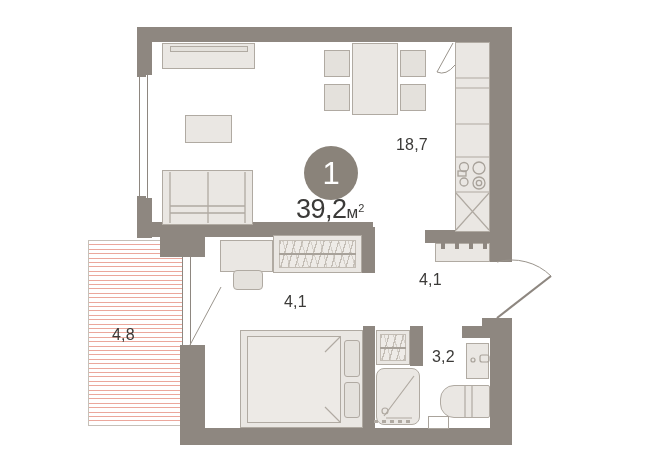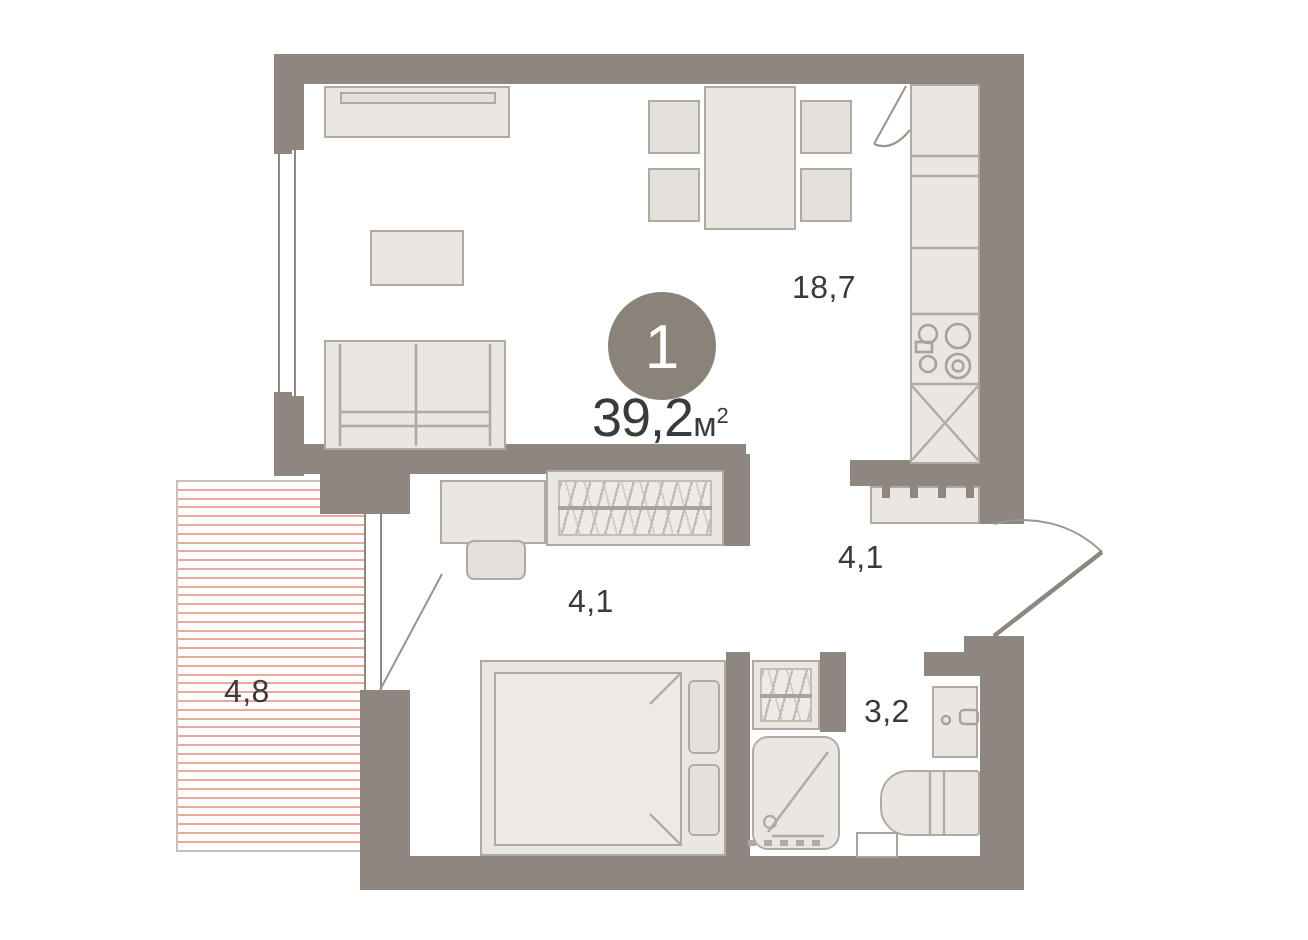--- a/index.html
+++ b/index.html
@@ -152,20 +152,20 @@
 
     <g stroke="#b0aaa2" stroke-width="1.2" fill="none">
       <path d="M465 386 V417 M472 386 V417"></path>
     </g>
   </svg>
 
   <div class="label" style="left:396px;top:136px">18,7</div>
   <div class="label" style="left:284px;top:293px">4,1</div>
   <div class="label" style="left:419px;top:271px">4,1</div>
   <div class="label" style="left:432px;top:348px">3,2</div>
-  <div class="label" style="left:112px;top:338px">4,8</div>
+  <div class="label" style="left:112px;top:326px">4,8</div>
 
   <div class="badge">
     <span>1</span>
   </div>
   <div class="total"><span class="big">39,2</span><span class="unit">м</span><sup>2</sup></div>
 
 </div>
 
 </body></html>

